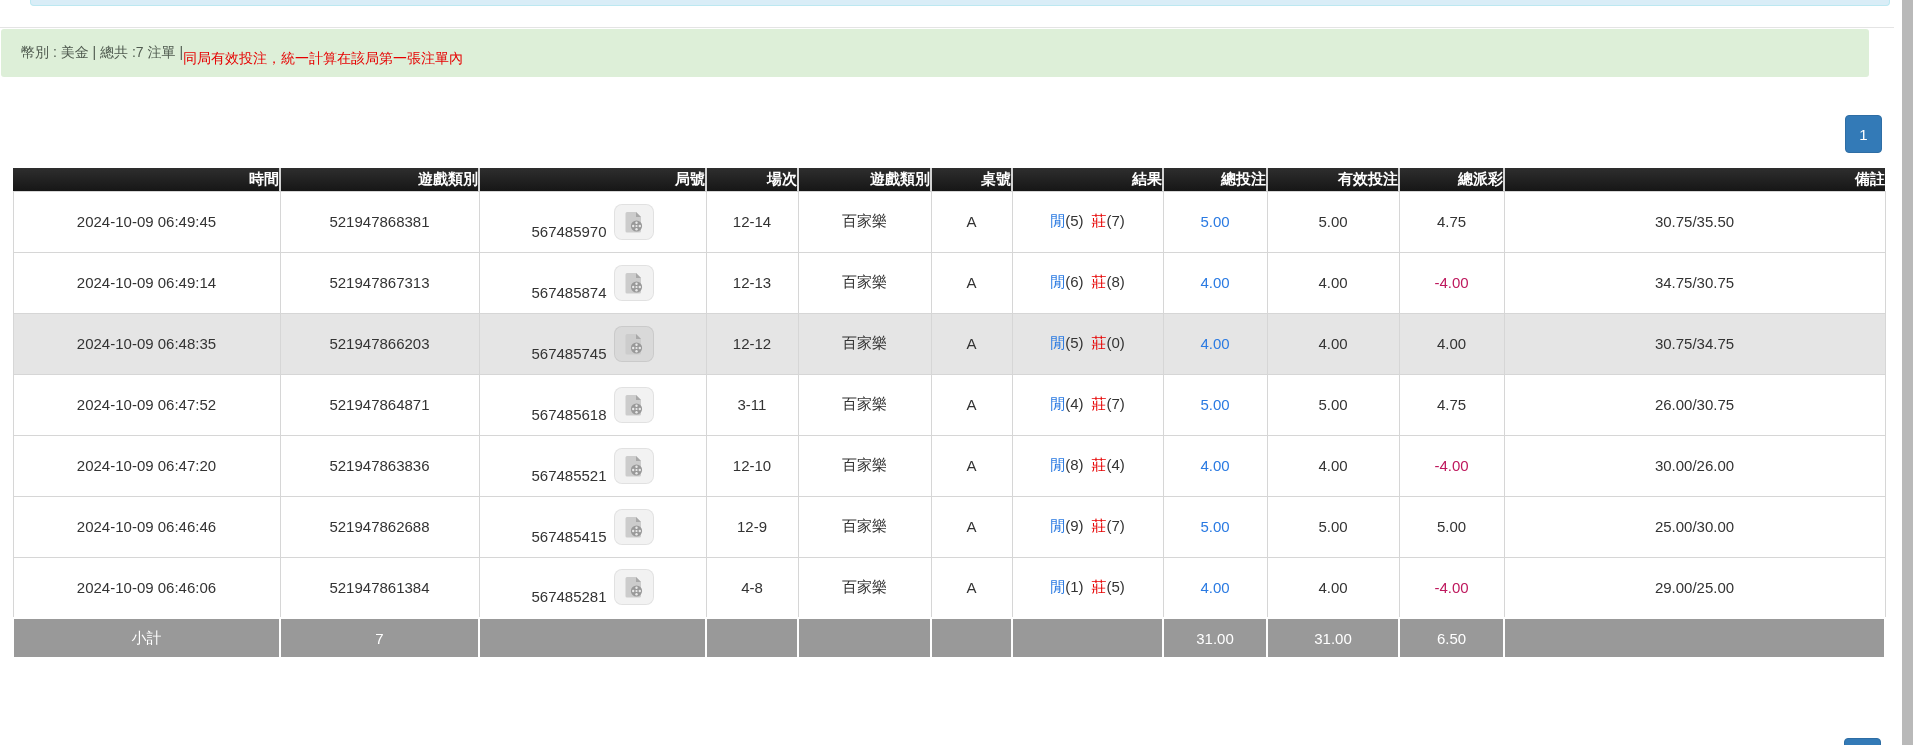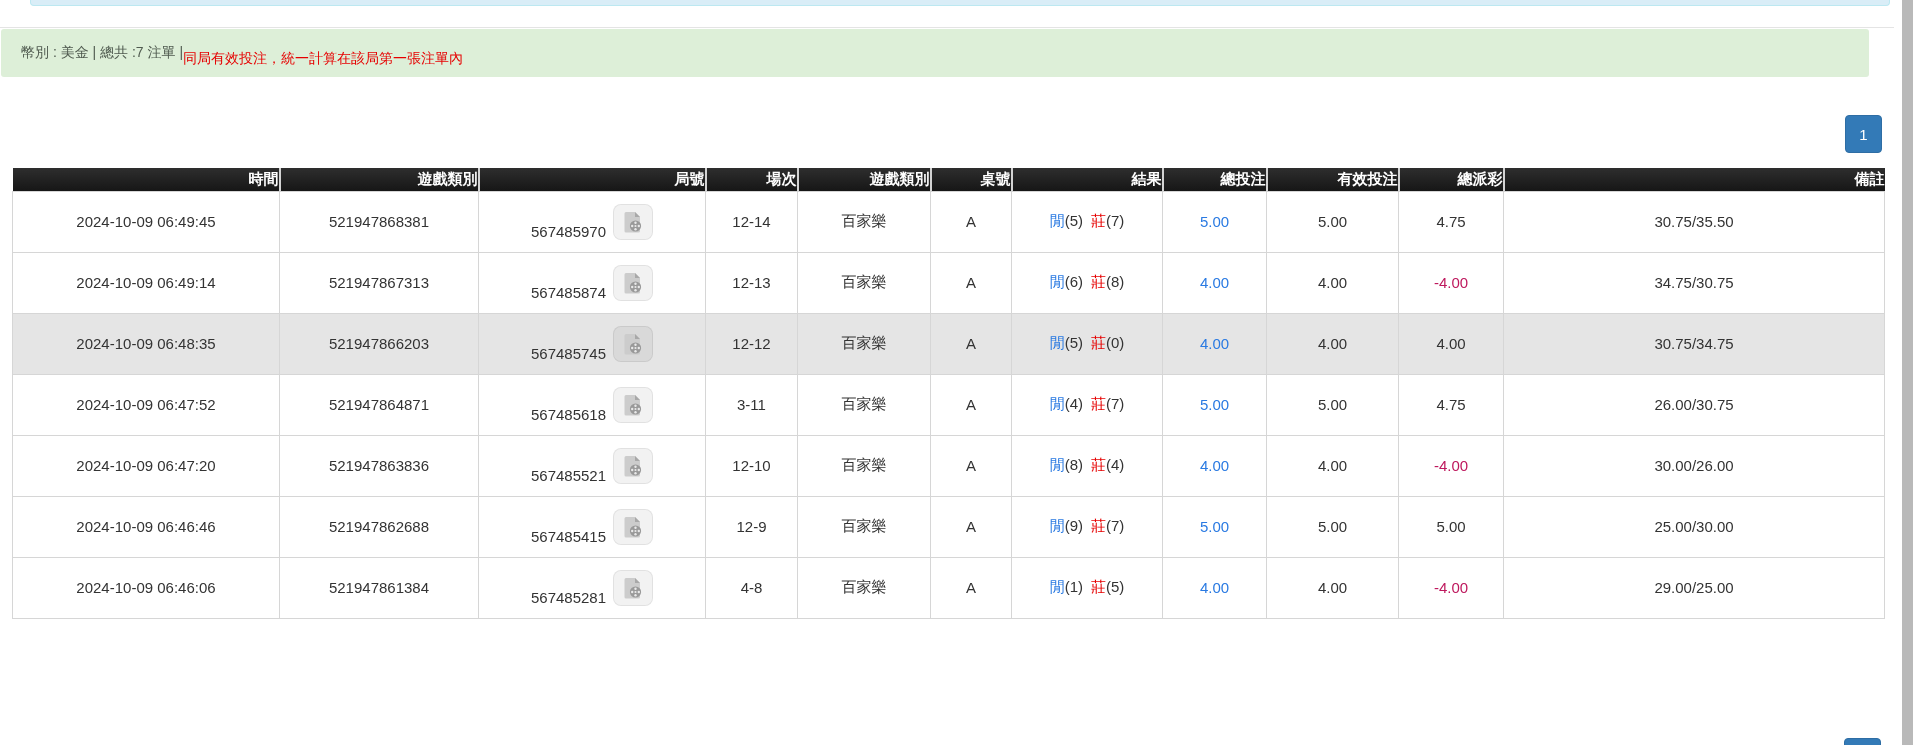--- a/index.html
+++ b/index.html
@@ -368,18 +368,31 @@
       <a class="bet-link">4.00</a>
     </td>
     <td>4.00</td>
     <td>
       <span class="payout neg">-4.00</span>
     </td>
     <td>29.00/25.00</td>
   </tr>
 </tbody>
   <tfoot>
+    <tr>
+      <td>小計</td>
+      <td>7</td>
+      <td></td>
+        <td></td>
+      <td></td>
+        <td></td>
+      <td></td>
+      <td>31.00</td>
+      <td>31.00</td>
+      <td>6.50</td>
+      <td></td>
+    </tr>
   </tfoot>
 </table>
 
 <div class="pager pager-bottom">1</div>
 
 <div class="scrollbar"></div>
 
 </body></html>

